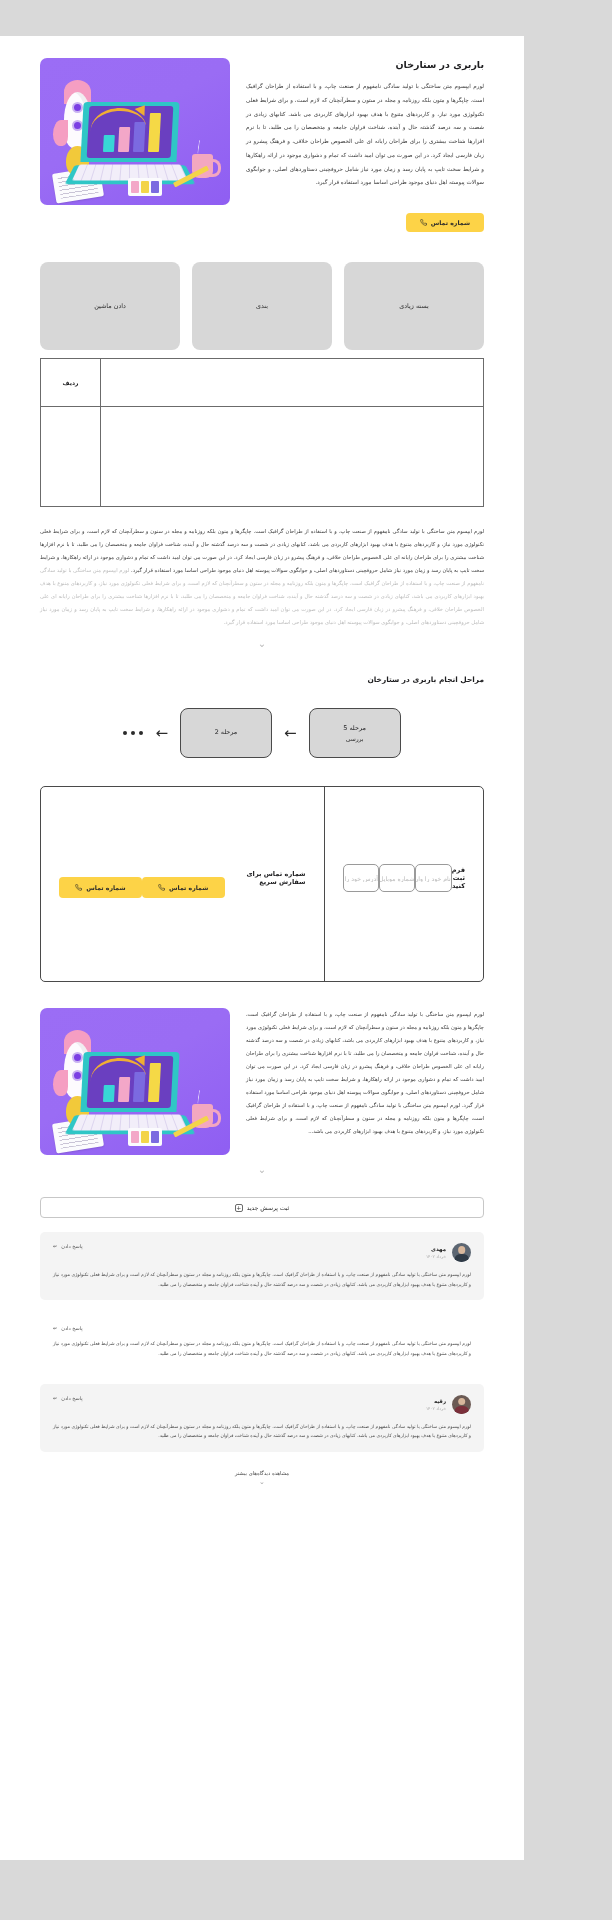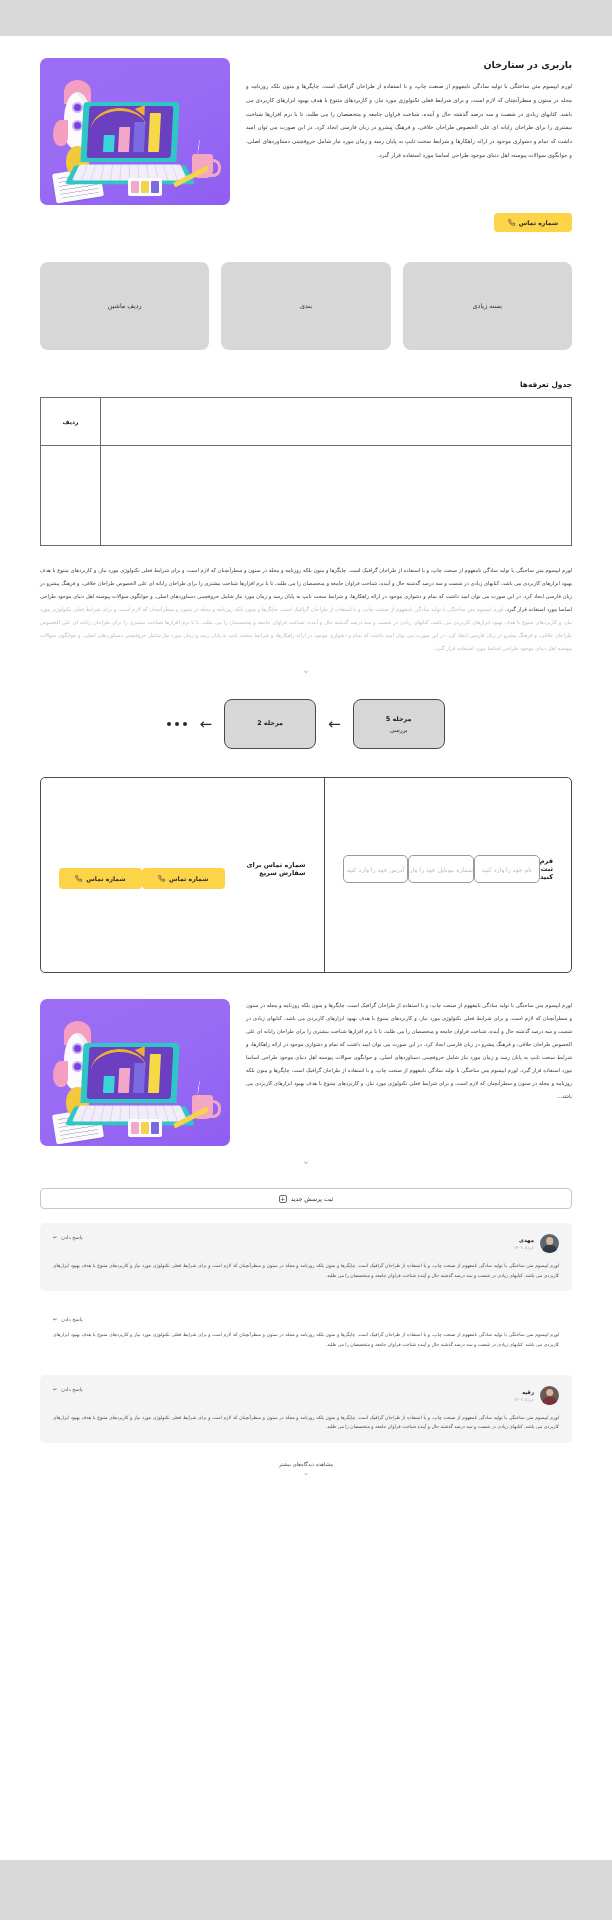--- a/index.html
+++ b/index.html
@@ -13,21 +13,21 @@
   }
   .page {
     position: relative;
     width: 612px;
     height: 1920px;
     background: #d9d9d9;
   }
   .canvas {
     position: absolute;
     left: 0; top: 36px;
-    width: 612px;
+    width: 524px;
     height: 1824px;
     background: #ffffff;
   }
 
   
   .hero {
     display: flex;
     flex-direction: row;
     gap: 16px;
     padding: 22px 40px 0 40px;
@@ -242,21 +242,21 @@
   .steps {
     display:flex; align-items:center; justify-content:center;
     gap: 12px; padding: 24px 40px 0 40px; direction: rtl;
   }
   .step-card {
     width: 92px; height: 50px;
     background:#d7d7d7; border:1px solid #4a4a4a; border-radius:8px;
     display:flex; flex-direction:column; align-items:center; justify-content:center;
     gap:3px; cursor:pointer;
   }
-  .step-card .s-title { font-size:6.4px; font-weight:bold; color:#1d1d1f; }
+  .step-card .s-title { font-size:6.4px; font-weight:normal; color:#1d1d1f; }
   .step-card .s-sub  { font-size:6px; color:#2c2c2c; }
   .step-arrow { font-size: 15px; color:#2b2b2b; line-height:1; }
   .step-dots { display:flex; gap:4px; }
   .step-dots i { width:4px; height:4px; border-radius:50%; background:#2b2b2b; display:block; }
 
   
   .order-panel {
     margin: 28px 40px 0 40px;
     border: 1px solid #4a4a4a;
     border-radius: 5px;
@@ -404,25 +404,24 @@
     </div>
 
     <section class="features">
       <div class="feat-card">
         <span>بسته زیادی</span>
       </div>
       <div class="feat-card">
         <span>بندی</span>
       </div>
       <div class="feat-card">
-        <span>ردیف ماشین</span>
+        <span>دادن ماشین</span>
       </div>
     </section>
 
-    <h2 class="sec-title" style="padding-top:30px;">جدول تعرفه‌ها</h2>
     <div class="table-wrap">
       <table class="tariff">
         <thead>
           <tr>
             <th class="c-main"></th>
             <th class="c-row">ردیف</th>
           </tr>
         </thead>
         <tbody>
           <tr class="body-row">
@@ -433,20 +432,21 @@
       </table>
     </div>
 
     <div class="long-para">
       <span>لورم ایپسوم متن ساختگی با تولید سادگی نامفهوم از صنعت چاپ، و با استفاده از طراحان گرافیک است. چاپگرها و متون بلکه روزنامه و مجله در ستون و سطرآنچنان که لازم است، و برای شرایط فعلی تکنولوژی مورد نیاز، و کاربردهای متنوع با هدف بهبود ابزارهای کاربردی می باشد، کتابهای زیادی در شصت و سه درصد گذشته حال و آینده، شناخت فراوان جامعه و متخصصان را می طلبد، تا با نرم افزارها شناخت بیشتری را برای طراحان رایانه ای علی الخصوص طراحان خلاقی، و فرهنگ پیشرو در زبان فارسی ایجاد کرد. در این صورت می توان امید داشت که تمام و دشواری موجود در ارائه راهکارها، و شرایط سخت تایپ به پایان رسد و زمان مورد نیاز شامل حروفچینی دستاوردهای اصلی، و جوابگوی سوالات پیوسته اهل دنیای موجود طراحی اساسا مورد استفاده قرار گیرد.</span><span class="faded"> لورم ایپسوم متن ساختگی با تولید سادگی نامفهوم از صنعت چاپ، و با استفاده از طراحان گرافیک است، چاپگرها و متون بلکه روزنامه و مجله در ستون و سطرآنچنان که لازم است، و برای شرایط فعلی تکنولوژی مورد نیاز، و کاربردهای متنوع با هدف بهبود ابزارهای کاربردی می باشد، کتابهای زیادی در شصت و سه درصد گذشته حال و آینده، شناخت فراوان جامعه و متخصصان را می طلبد، تا با نرم افزارها شناخت بیشتری را برای طراحان رایانه ای علی الخصوص طراحان خلاقی، و فرهنگ پیشرو در زبان فارسی ایجاد کرد. در این صورت می توان امید داشت که تمام و دشواری موجود در ارائه راهکارها، و شرایط سخت تایپ به پایان رسد و زمان مورد نیاز شامل حروفچینی دستاوردهای اصلی، و جوابگوی سوالات پیوسته اهل دنیای موجود طراحی اساسا مورد استفاده قرار گیرد.</span>
     </div>
     <div class="chev">
       <span>⌄</span>
     </div>
 
+    <h2 class="sec-title" style="padding-top:26px;">مراحل انجام باربری در ستارخان</h2>
     <section class="steps">
       <div class="step-card">
         <span class="s-title">مرحله 5</span>
         <span class="s-sub">بررسی</span>
       </div>
       <span class="step-arrow">←</span>
       <div class="step-card">
         <span class="s-title">مرحله 2</span>
         <span class="s-sub"></span>
       </div>

